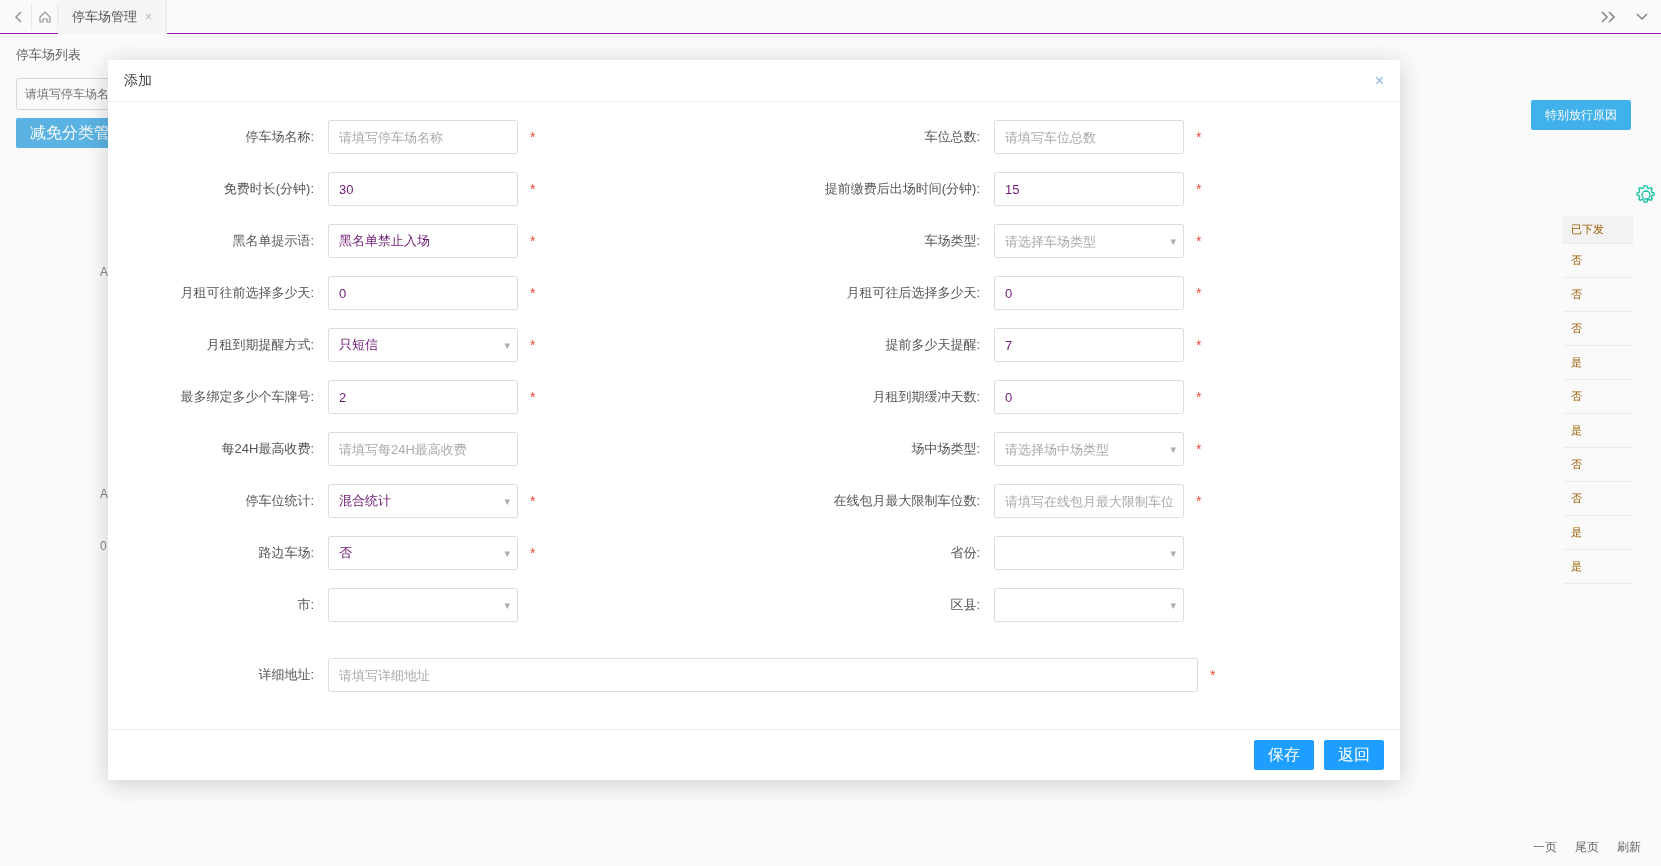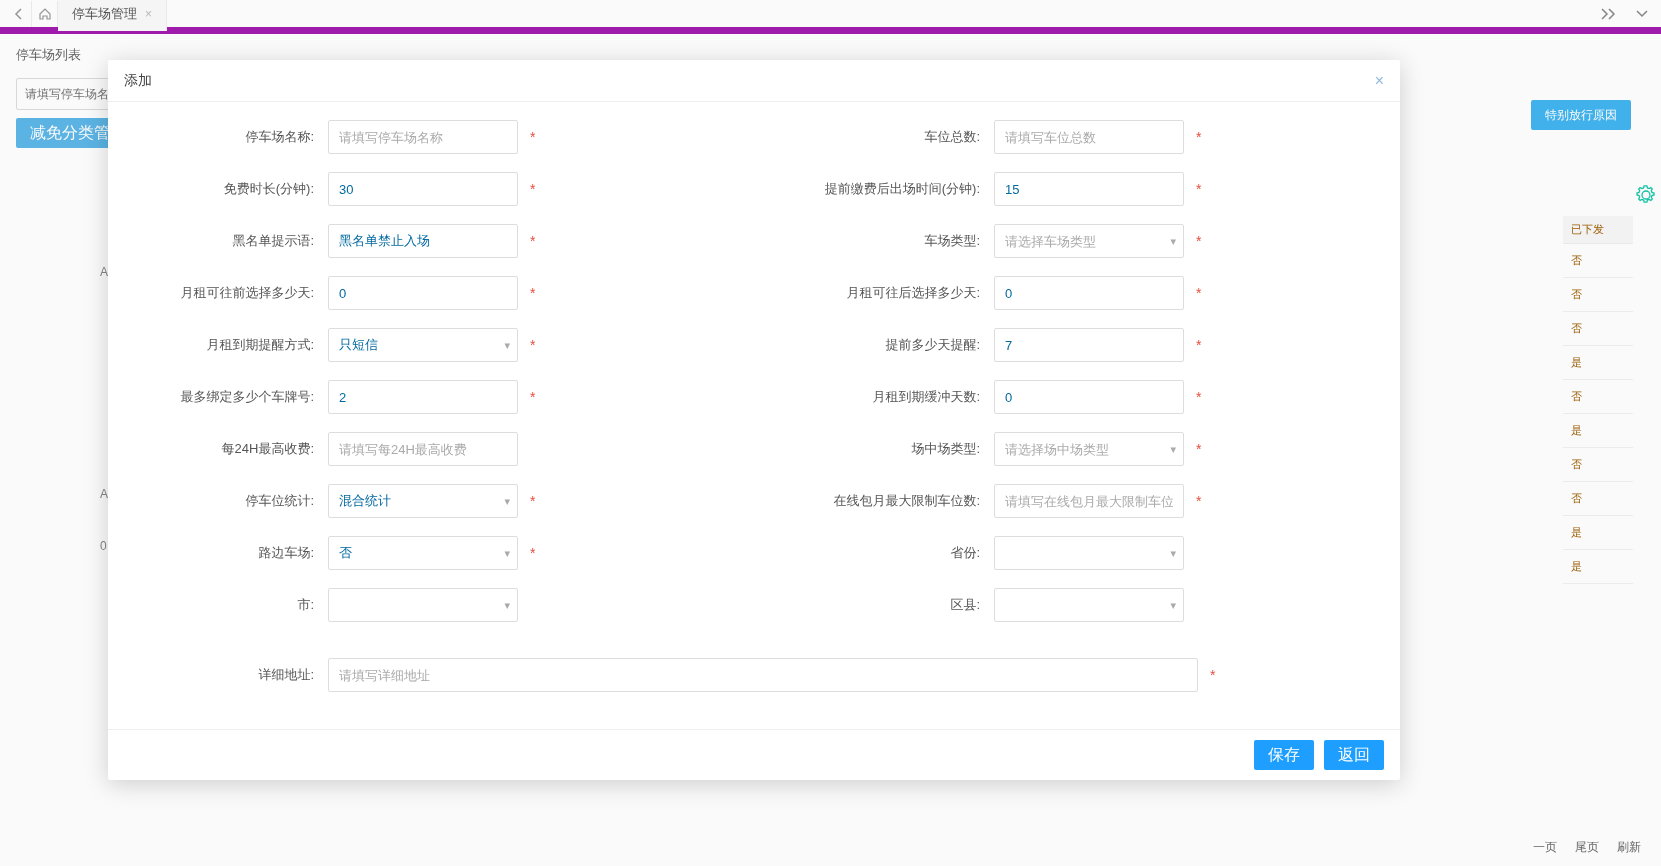--- a/index.html
+++ b/index.html
@@ -11,21 +11,21 @@
   width: 1661px;
   height: 866px;
   overflow: hidden;
   position: relative;
 }
 
 
 .top-tabs {
   height: 34px;
   background: #fff;
-  border-bottom: 7px solid #a21caf;
+  border-bottom: 1px solid #a21caf;
   display: flex;
   align-items: center;
   padding: 0 6px;
 }
 .top-tabs .nav-left, .top-tabs .nav-home {
   width: 26px; height: 26px;
   display:flex;align-items:center;justify-content:center;
   color:#888;cursor:pointer;
   border-right:1px solid #eee;
 }
@@ -109,21 +109,21 @@
 .form-grid{display:grid;grid-template-columns:1fr 1fr;column-gap:100px;row-gap:18px;}
 .form-row{display:flex;align-items:center;}
 .form-row.full{grid-column:1 / -1;}
 .form-row label{
   width:190px;text-align:right;color:#555;font-size:13px;padding-right:14px;flex-shrink:0;
 }
 .form-row .control{flex:0 0 190px;}
 .form-row.full .control{flex:1;}
 .form-row .star{color:#e74c3c;margin-left:12px;font-size:14px;}
 .control input, .control select{
-  width:100%;height:34px;border:1px solid #ddd;border-radius:2px;padding:0 10px;font-size:13px;color:#0369a1;background:#fff;
+  width:100%;height:34px;border:1px solid #ddd;border-radius:2px;padding:0 10px;font-size:13px;color:#701a75;background:#fff;
 }
 .control input::placeholder{color:#aaa;}
 .control .select-wrap{position:relative;width:100%;}
 .control .select-wrap input{padding-right:30px;}
 .control .select-wrap .caret{
   position:absolute;right:8px;top:50%;transform:translateY(-50%);color:#aaa;pointer-events:none;font-size:11px;
 }
 
 </style>
 </head>

